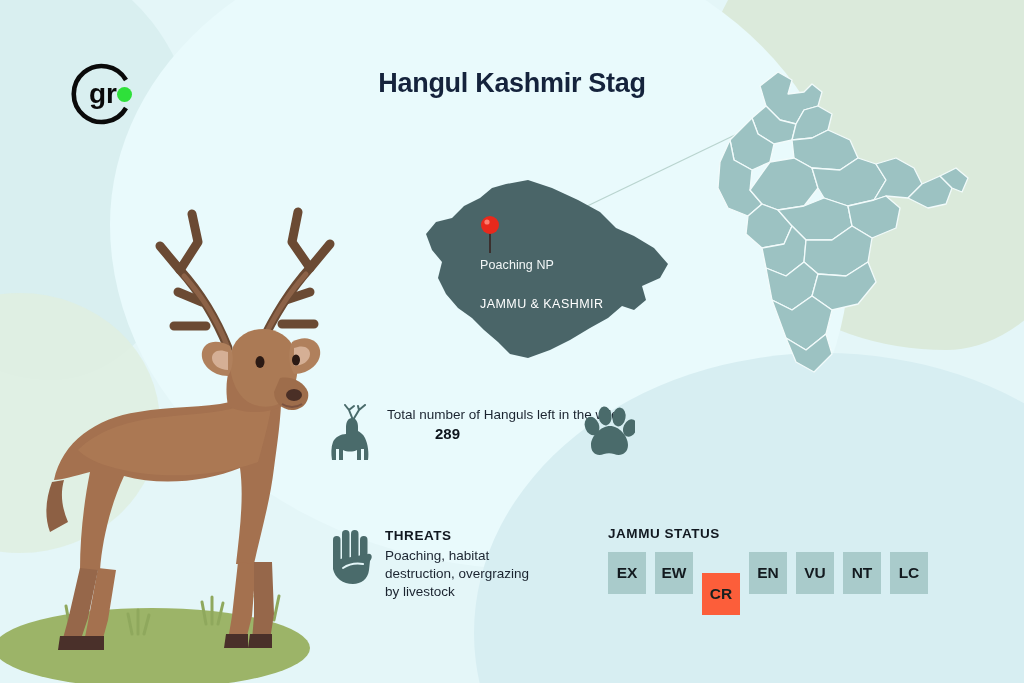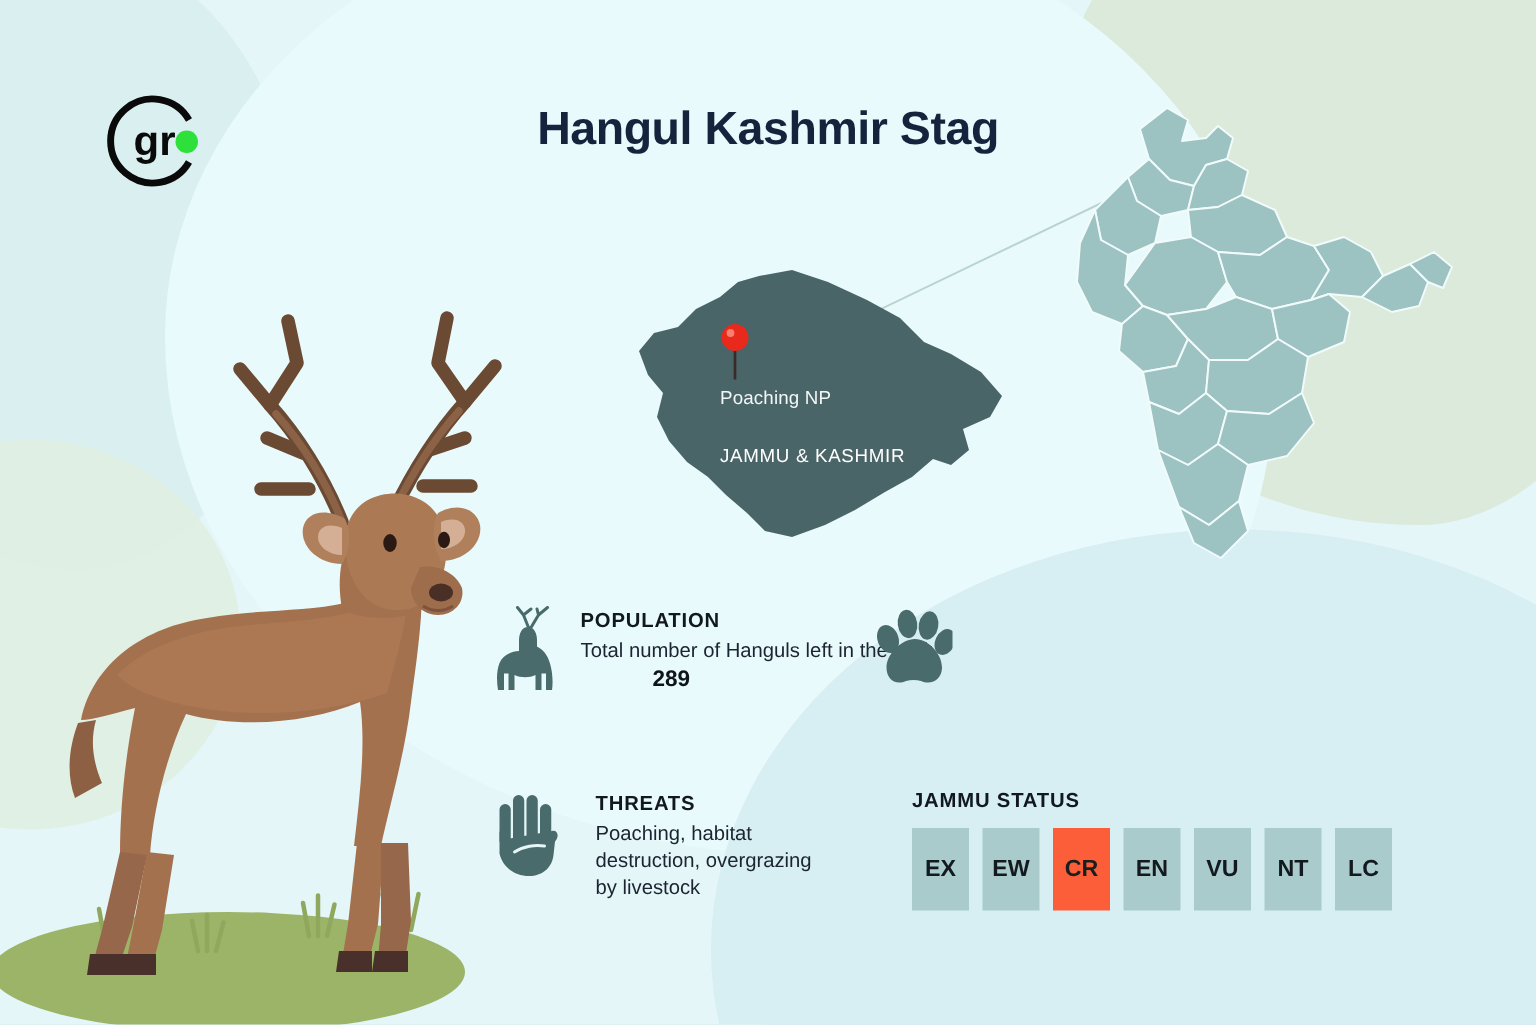--- a/index.html
+++ b/index.html
@@ -51,21 +51,21 @@
     position:absolute; left:68px; top:58px;
     width:72px; height:72px; z-index:6;
   }
 
   
   .title-block {
     position:absolute; left:262px; top:68px;
     width:500px; text-align:center; z-index:5;
   }
   .title-main {
-    font-size:31px; font-weight:bold; color:#15233c;
+    font-size:27px; font-weight:bold; color:#15233c;
     letter-spacing:-.3px; line-height:1.15;
   }
   .title-sub {
     font-size:30px; font-weight:normal; color:#1b2a45;
     line-height:1.3; margin-top:3px;
   }
 
   
   .india-map { position:absolute; left:700px; top:48px; width:300px; height:330px; z-index:2; }
   .jk-map    { position:absolute; left:410px; top:178px; width:280px; height:195px; z-index:3; }
@@ -98,36 +98,36 @@
   }
   .fact p {
     font-size:13.5px; color:#1b2430; line-height:1.33;
   }
   .fact .bignum {
     font-size:15px; font-weight:bold; color:#0d141c; line-height:1.35;margin-left:48px;
   }
 
   #fact-population { left:327px; top:404px; }
   #fact-predators  { left:583px; top:404px; }
-  #fact-threats    { left:327px; top:526px;gap:12px; }
+  #fact-threats    { left:327px; top:526px; }
 
   
   .iucn { position:absolute; left:608px; top:526px; z-index:5; }
   .iucn h3 {
     font-size:13.5px; font-weight:bold; color:#111820;
     letter-spacing:.55px; margin-bottom:11px;
   }
   .iucn-scale { display:flex; gap:9px; }
   .iucn-chip {
-    width:38px; height:55px;
+    width:38px; height:42px;
     display:flex; align-items:center; justify-content:center;
     font-size:15.5px; font-weight:bold; color:#131a1f;
     background:#a9cbcb;
   }
-  .iucn-chip.active { background:#fc5e3a; color:#17201f; }
+  .iucn-chip.active { background:#fc5e3a; color:#17201f;margin-top:21px; }
 </style>
 </head>
 <body>
 
 <div class="bg-layer">
   <div class="blob-green-tr"></div>
   <div class="blob-pale-left"></div>
   <div class="blob-white-center"></div>
   <div class="blob-br"></div>
   <div class="blob-green-soft"></div>
@@ -259,21 +259,20 @@
   <svg class="ficon" width="48" height="62" viewBox="0 0 48 62">
     <g fill="#4a6b6b" stroke="#4a6b6b" stroke-width="2" stroke-linecap="round" stroke-linejoin="round">
       <path d="M26 16 L22 6 M22 6 L18 1 M22 6 L27 2 M26 16 L32 6 M32 6 L38 1 M32 6 L31 2" fill="none"></path>
     </g>
     <path fill="#4a6b6b" d="M25 14 C21 14 19 18 19 23 L19 30 C14 30 8 33 6 38 C4 43 4 50 5 56
          L9 56 L9 45 L12 45 L12 56 L16 56 L16 46 C20 48 26 48 30 46
          L30 56 L34 56 L34 45 L37 45 L37 56 L41 56 C42 49 41 40 38 34
          C36 30 33 28 31 27 L31 23 C31 18 29 14 25 14 Z"></path>
   </svg>
   <div class="fbody">
-    <h3>POPULATION</h3>
     <p>Total number of Hanguls left in the wild:</p>
     <div class="bignum">289</div>
   </div>
 </div>
 
 <div class="fact" id="fact-predators">
   <svg class="ficon" width="52" height="56" viewBox="0 0 52 56">
     <g fill="#4a6b6b">
       <ellipse cx="9" cy="22" rx="7" ry="9.5" transform="rotate(-20 9 22)"></ellipse>
       <ellipse cx="22" cy="12" rx="6.5" ry="9.5" transform="rotate(-8 22 12)"></ellipse>

